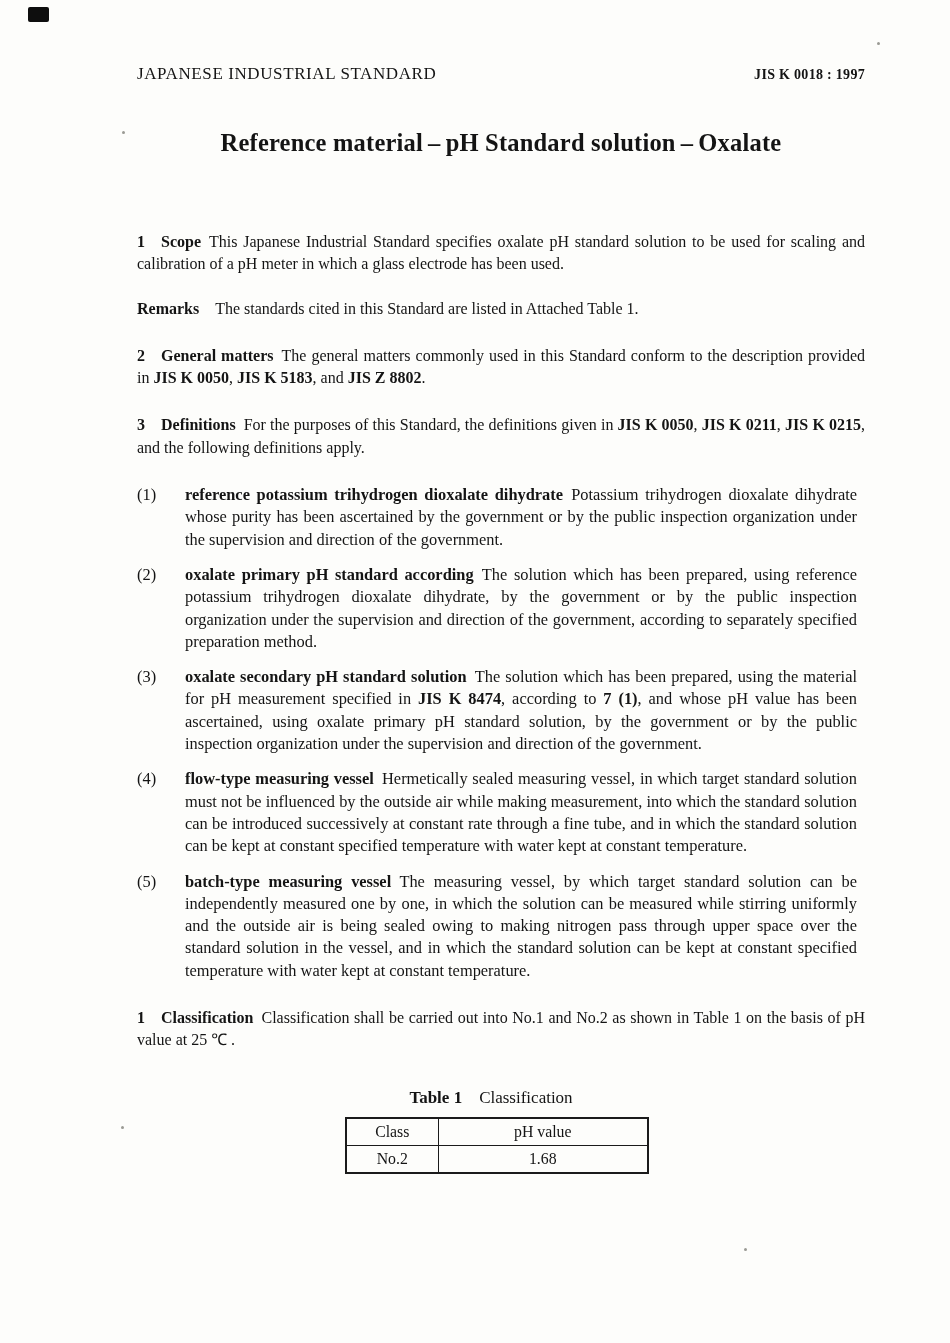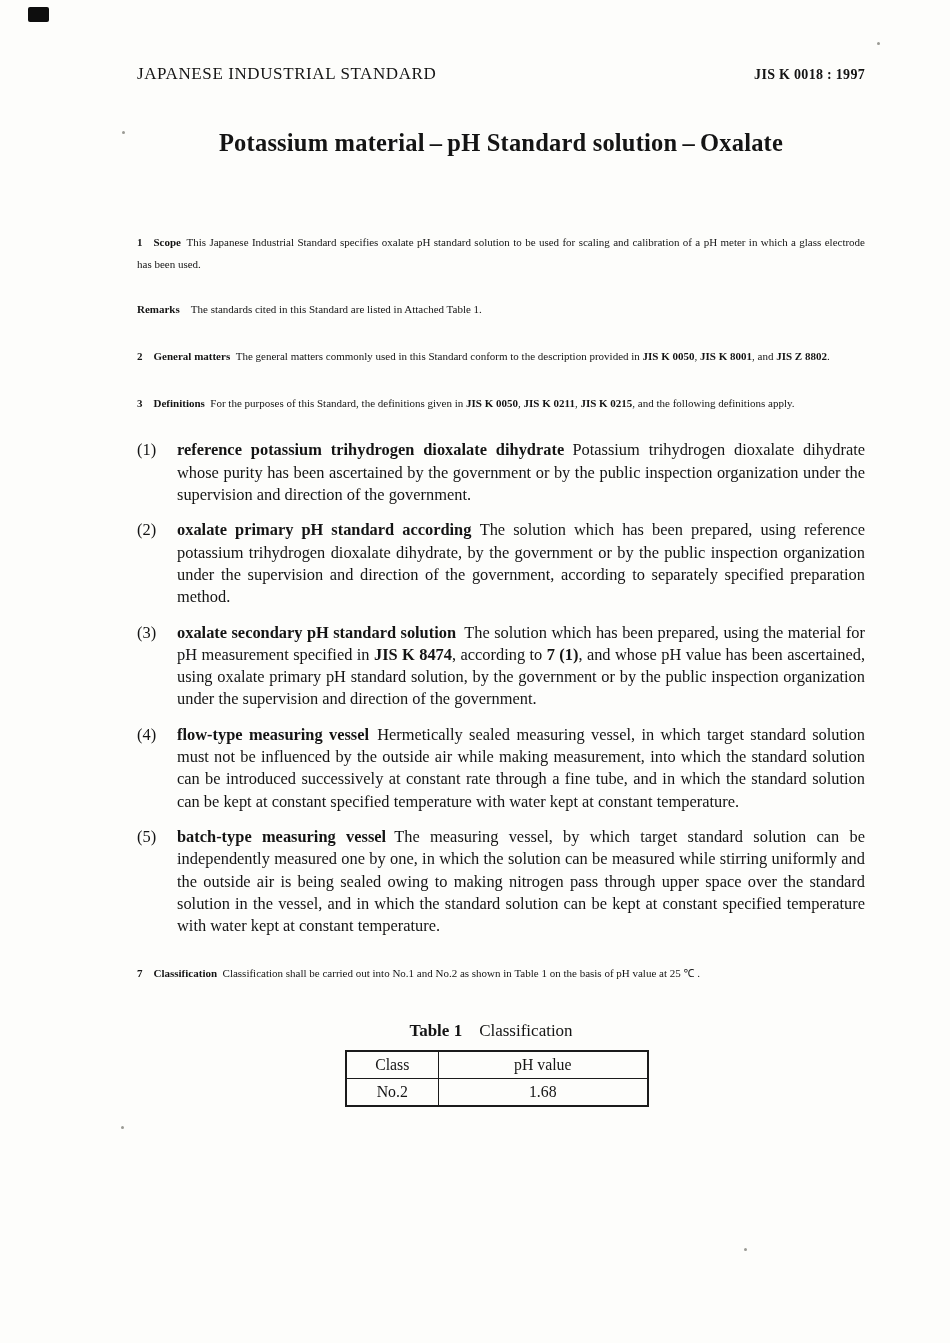--- a/index.html
+++ b/index.html
@@ -25,31 +25,31 @@
     display:flex; justify-content:space-between; align-items:baseline;
   }
   .hdr-left { font-size:17px; letter-spacing:0.6px; }
   .hdr-right { font-size:14px; font-weight:bold; letter-spacing:0.3px; }
   .doc-title {
     margin:45px 0 0 0; text-align:center;
     font-size:24.5px; font-weight:bold; letter-spacing:0.2px;
   }
   .para {
     margin:0; text-align:justify;
-    font-size:11px; line-height:22.3px;
+    font-size:16px; line-height:22.3px;
   }
   .para.first { margin-top:74px; }
   .sec { margin-top:25px; }
   .remarks { margin-top:22px; text-align:left; }
   .def {
     position:relative; margin-top:13px; padding-left:40px;
     font-size:16.4px; line-height:22.3px;
   }
   .def .marker { position:absolute; left:0; top:0; }
-  .def .def-text { margin:0; text-align:justify; }
+  .def .def-text { margin:8px; text-align:justify; }
   .bold-seg { font-weight:bold; }
   .tbl-caption {
     margin:36px 0 0 208px; width:292px; text-align:center;
     font-size:17px;
   }
   .cls-table {
     margin:9px 0 0 208px; border-collapse:collapse;
     border:2px solid #1b1b1b; table-layout:fixed;
   }
   .cls-table th, .cls-table td {
@@ -68,27 +68,27 @@
   <div class="speck s1"></div>
   <div class="speck s2"></div>
   <div class="speck s3"></div>
   <div class="speck s4"></div>
 
   <header class="doc-header">
     <span class="hdr-left">JAPANESE INDUSTRIAL STANDARD</span>
     <span class="hdr-right">JIS K 0018 : 1997</span>
   </header>
 
-  <h1 class="doc-title">Potassium material – pH Standard solution – Oxalate</h1>
+  <h1 class="doc-title">Reference material – pH Standard solution – Oxalate</h1>
 
   <p class="para sec first"><span class="bold-seg">1 Scope</span><span> This Japanese Industrial Standard specifies oxalate pH standard solution to be used for scaling and calibration of a pH meter in which a glass electrode has been used.</span></p>
 
   <p class="para remarks"><span class="bold-seg">Remarks</span><span> The standards cited in this Standard are listed in Attached Table 1.</span></p>
 
-  <p class="para sec"><span class="bold-seg">2 General matters</span><span> The general matters commonly used in this Standard conform to the description provided in </span><span class="bold-seg">JIS K 0050</span><span>, </span><span class="bold-seg">JIS K 8001</span><span>, and </span><span class="bold-seg">JIS Z 8802</span><span>.</span></p>
+  <p class="para sec"><span class="bold-seg">2 General matters</span><span> The general matters commonly used in this Standard conform to the description provided in </span><span class="bold-seg">JIS K 0050</span><span>, </span><span class="bold-seg">JIS K 5183</span><span>, and </span><span class="bold-seg">JIS Z 8802</span><span>.</span></p>
 
   <p class="para sec"><span class="bold-seg">3 Definitions</span><span> For the purposes of this Standard, the definitions given in </span><span class="bold-seg">JIS K 0050</span><span>, </span><span class="bold-seg">JIS K 0211</span><span>, </span><span class="bold-seg">JIS K 0215</span><span>, and the following definitions apply.</span></p>
 
   <div class="def" style="margin-top:25px;">
     <span class="marker">(1)</span>
     <p class="def-text"><span class="bold-seg">reference potassium trihydrogen dioxalate dihydrate</span><span> Potassium trihydrogen dioxalate dihydrate whose purity has been ascertained by the government or by the public inspection organization under the supervision and direction of the government.</span></p>
   </div>
 
   <div class="def">
     <span class="marker">(2)</span>
@@ -103,21 +103,21 @@
   <div class="def">
     <span class="marker">(4)</span>
     <p class="def-text"><span class="bold-seg">flow-type measuring vessel</span><span> Hermetically sealed measuring vessel, in which target standard solution must not be influenced by the outside air while making measurement, into which the standard solution can be introduced successively at constant rate through a fine tube, and in which the standard solution can be kept at constant specified temperature with water kept at constant temperature.</span></p>
   </div>
 
   <div class="def">
     <span class="marker">(5)</span>
     <p class="def-text"><span class="bold-seg">batch-type measuring vessel</span><span> The measuring vessel, by which target standard solution can be independently measured one by one, in which the solution can be measured while stirring uniformly and the outside air is being sealed owing to making nitrogen pass through upper space over the standard solution in the vessel, and in which the standard solution can be kept at constant specified temperature with water kept at constant temperature.</span></p>
   </div>
 
-  <p class="para sec"><span class="bold-seg">7 Classification</span><span> Classification shall be carried out into No.1 and No.2 as shown in Table 1 on the basis of pH value at 25 ℃ .</span></p>
+  <p class="para sec"><span class="bold-seg">1 Classification</span><span> Classification shall be carried out into No.1 and No.2 as shown in Table 1 on the basis of pH value at 25 ℃ .</span></p>
 
   <div class="tbl-caption"><span class="bold-seg">Table 1</span><span> Classification</span></div>
 
   <table class="cls-table">
     <thead>
       <tr>
         <th class="col-class">Class</th>
         <th class="col-ph">pH value</th>
       </tr>
     </thead>

